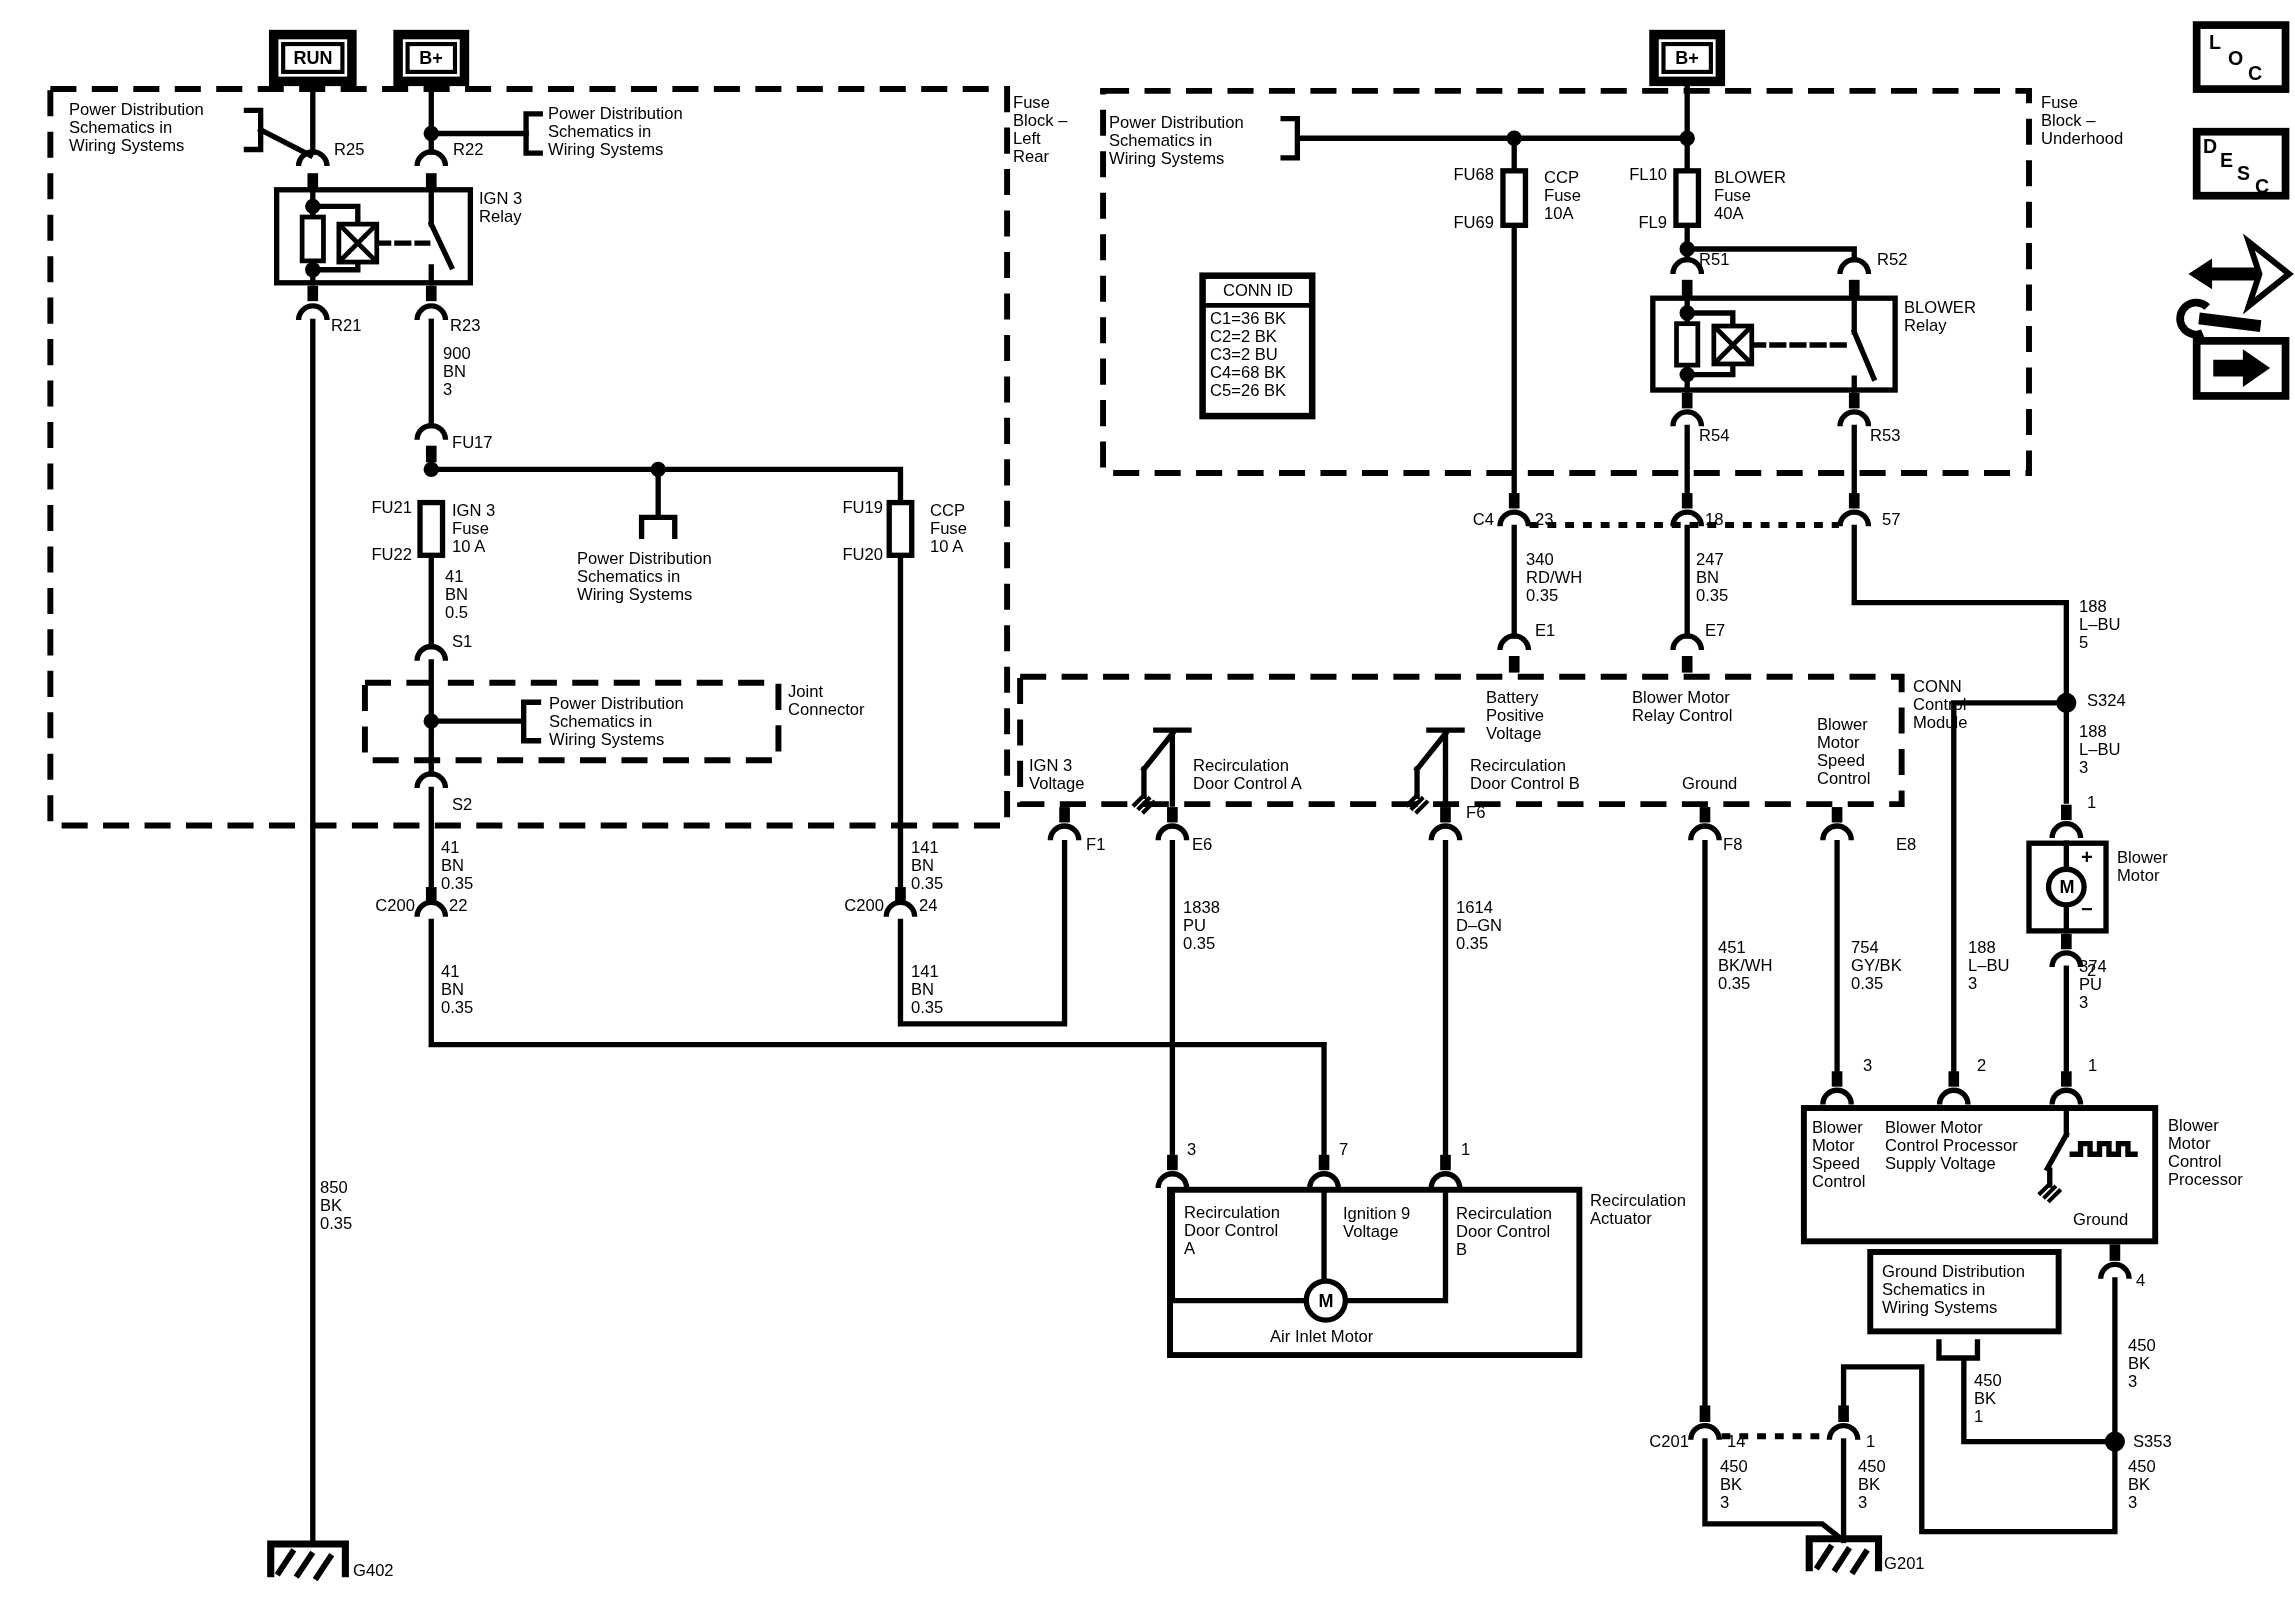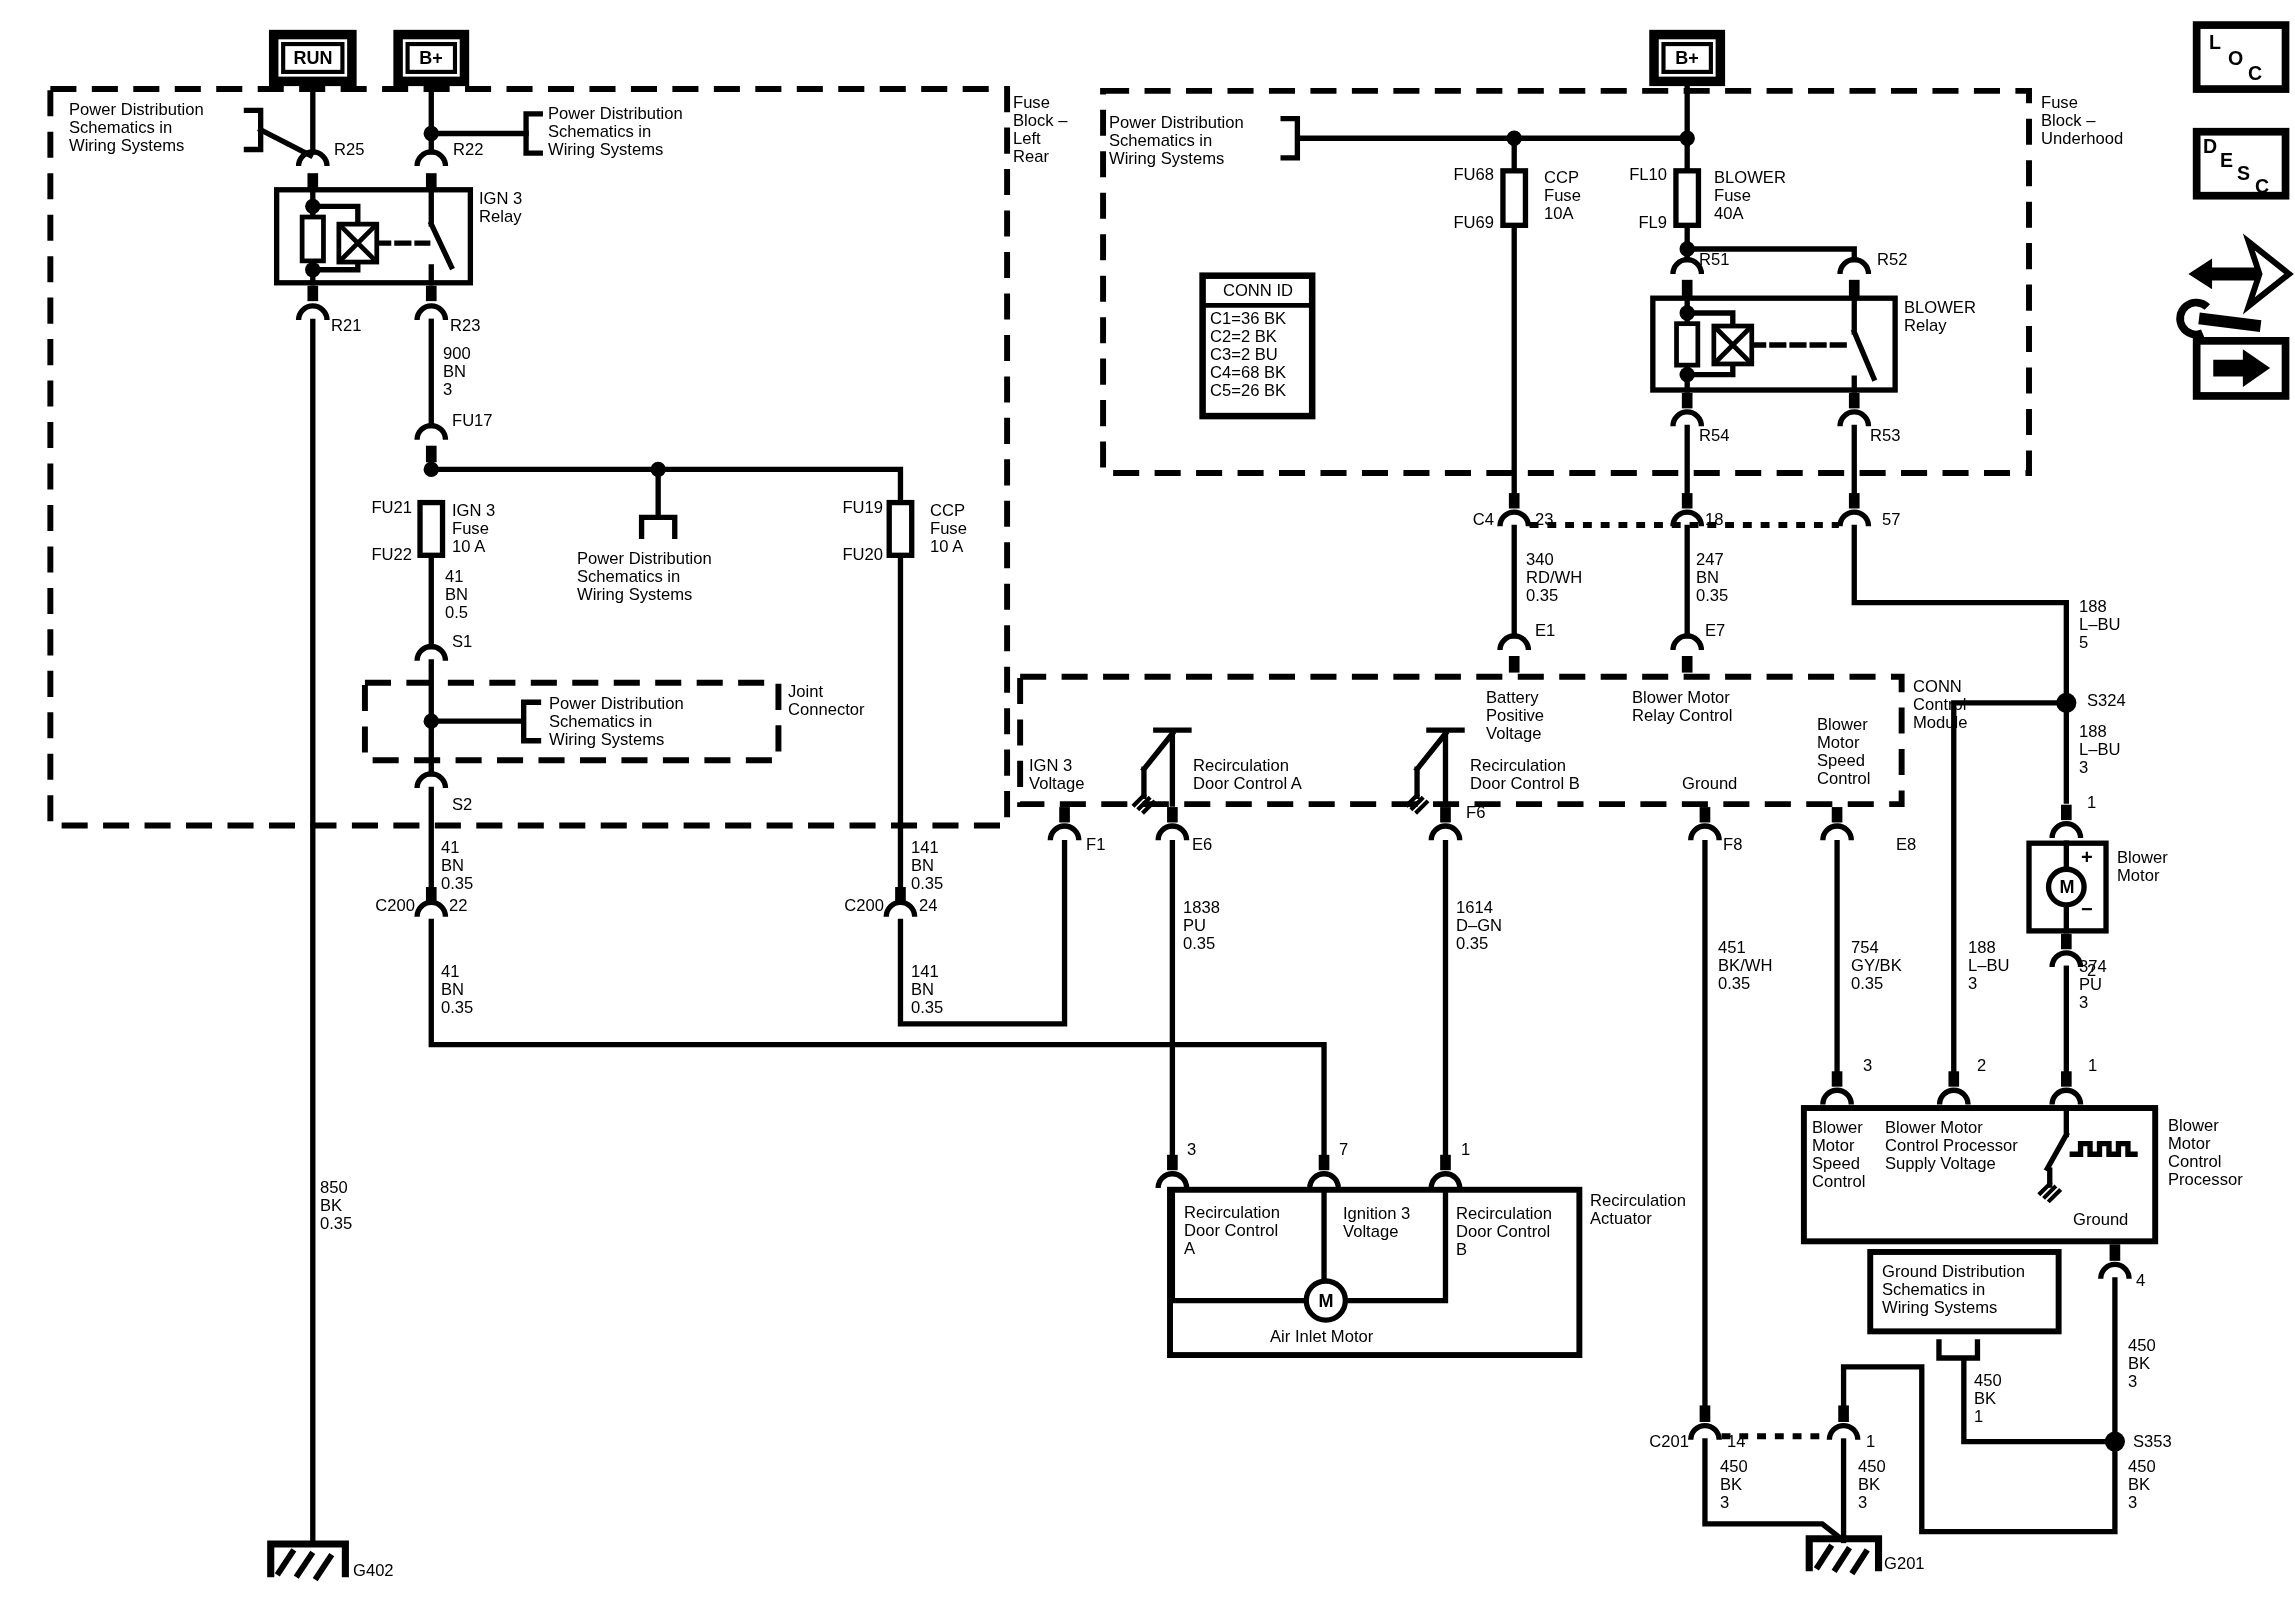--- a/index.html
+++ b/index.html
@@ -269,21 +269,21 @@
 Rear</div>
 <div class="lbl" style="left:334px;top:141px">R25</div>
 <div class="lbl" style="left:453px;top:141px">R22</div>
 <div class="lbl" style="left:479px;top:190px">IGN 3
 Relay</div>
 <div class="lbl" style="left:331px;top:317px">R21</div>
 <div class="lbl" style="left:450px;top:317px">R23</div>
 <div class="lbl" style="left:443px;top:345px">900
 BN
 3</div>
-<div class="lbl" style="left:452px;top:412px">FU17</div>
+<div class="lbl" style="left:452px;top:434px">FU17</div>
 <div class="lbl ra" style="left:412px;top:499px">FU21</div>
 <div class="lbl ra" style="left:412px;top:546px">FU22</div>
 <div class="lbl" style="left:452px;top:502px">IGN 3
 Fuse
 10 A</div>
 <div class="lbl" style="left:577px;top:550px">Power Distribution
 Schematics in
 Wiring Systems</div>
 <div class="lbl ra" style="left:883px;top:499px">FU19</div>
 <div class="lbl ra" style="left:883px;top:546px">FU20</div>
@@ -421,21 +421,21 @@
 <div class="lbl" style="left:2079px;top:958px">374
 PU
 3</div>
 
 <div class="lbl" style="left:1187px;top:1141px">3</div>
 <div class="lbl" style="left:1339px;top:1141px">7</div>
 <div class="lbl" style="left:1461px;top:1141px">1</div>
 <div class="lbl" style="left:1184px;top:1204px">Recirculation
 Door Control
 A</div>
-<div class="lbl" style="left:1343px;top:1205px">Ignition 3
+<div class="lbl" style="left:1343px;top:1205px">Ignition 9
 Voltage</div>
 <div class="lbl" style="left:1456px;top:1205px">Recirculation
 Door Control
 B</div>
 <div class="lbl ctr big" style="left:1308px;top:1292px;width:36px">M</div>
 <div class="lbl" style="left:1270px;top:1328px">Air Inlet Motor</div>
 <div class="lbl" style="left:1590px;top:1192px">Recirculation
 Actuator</div>
 
 <div class="lbl" style="left:1863px;top:1057px">3</div>

